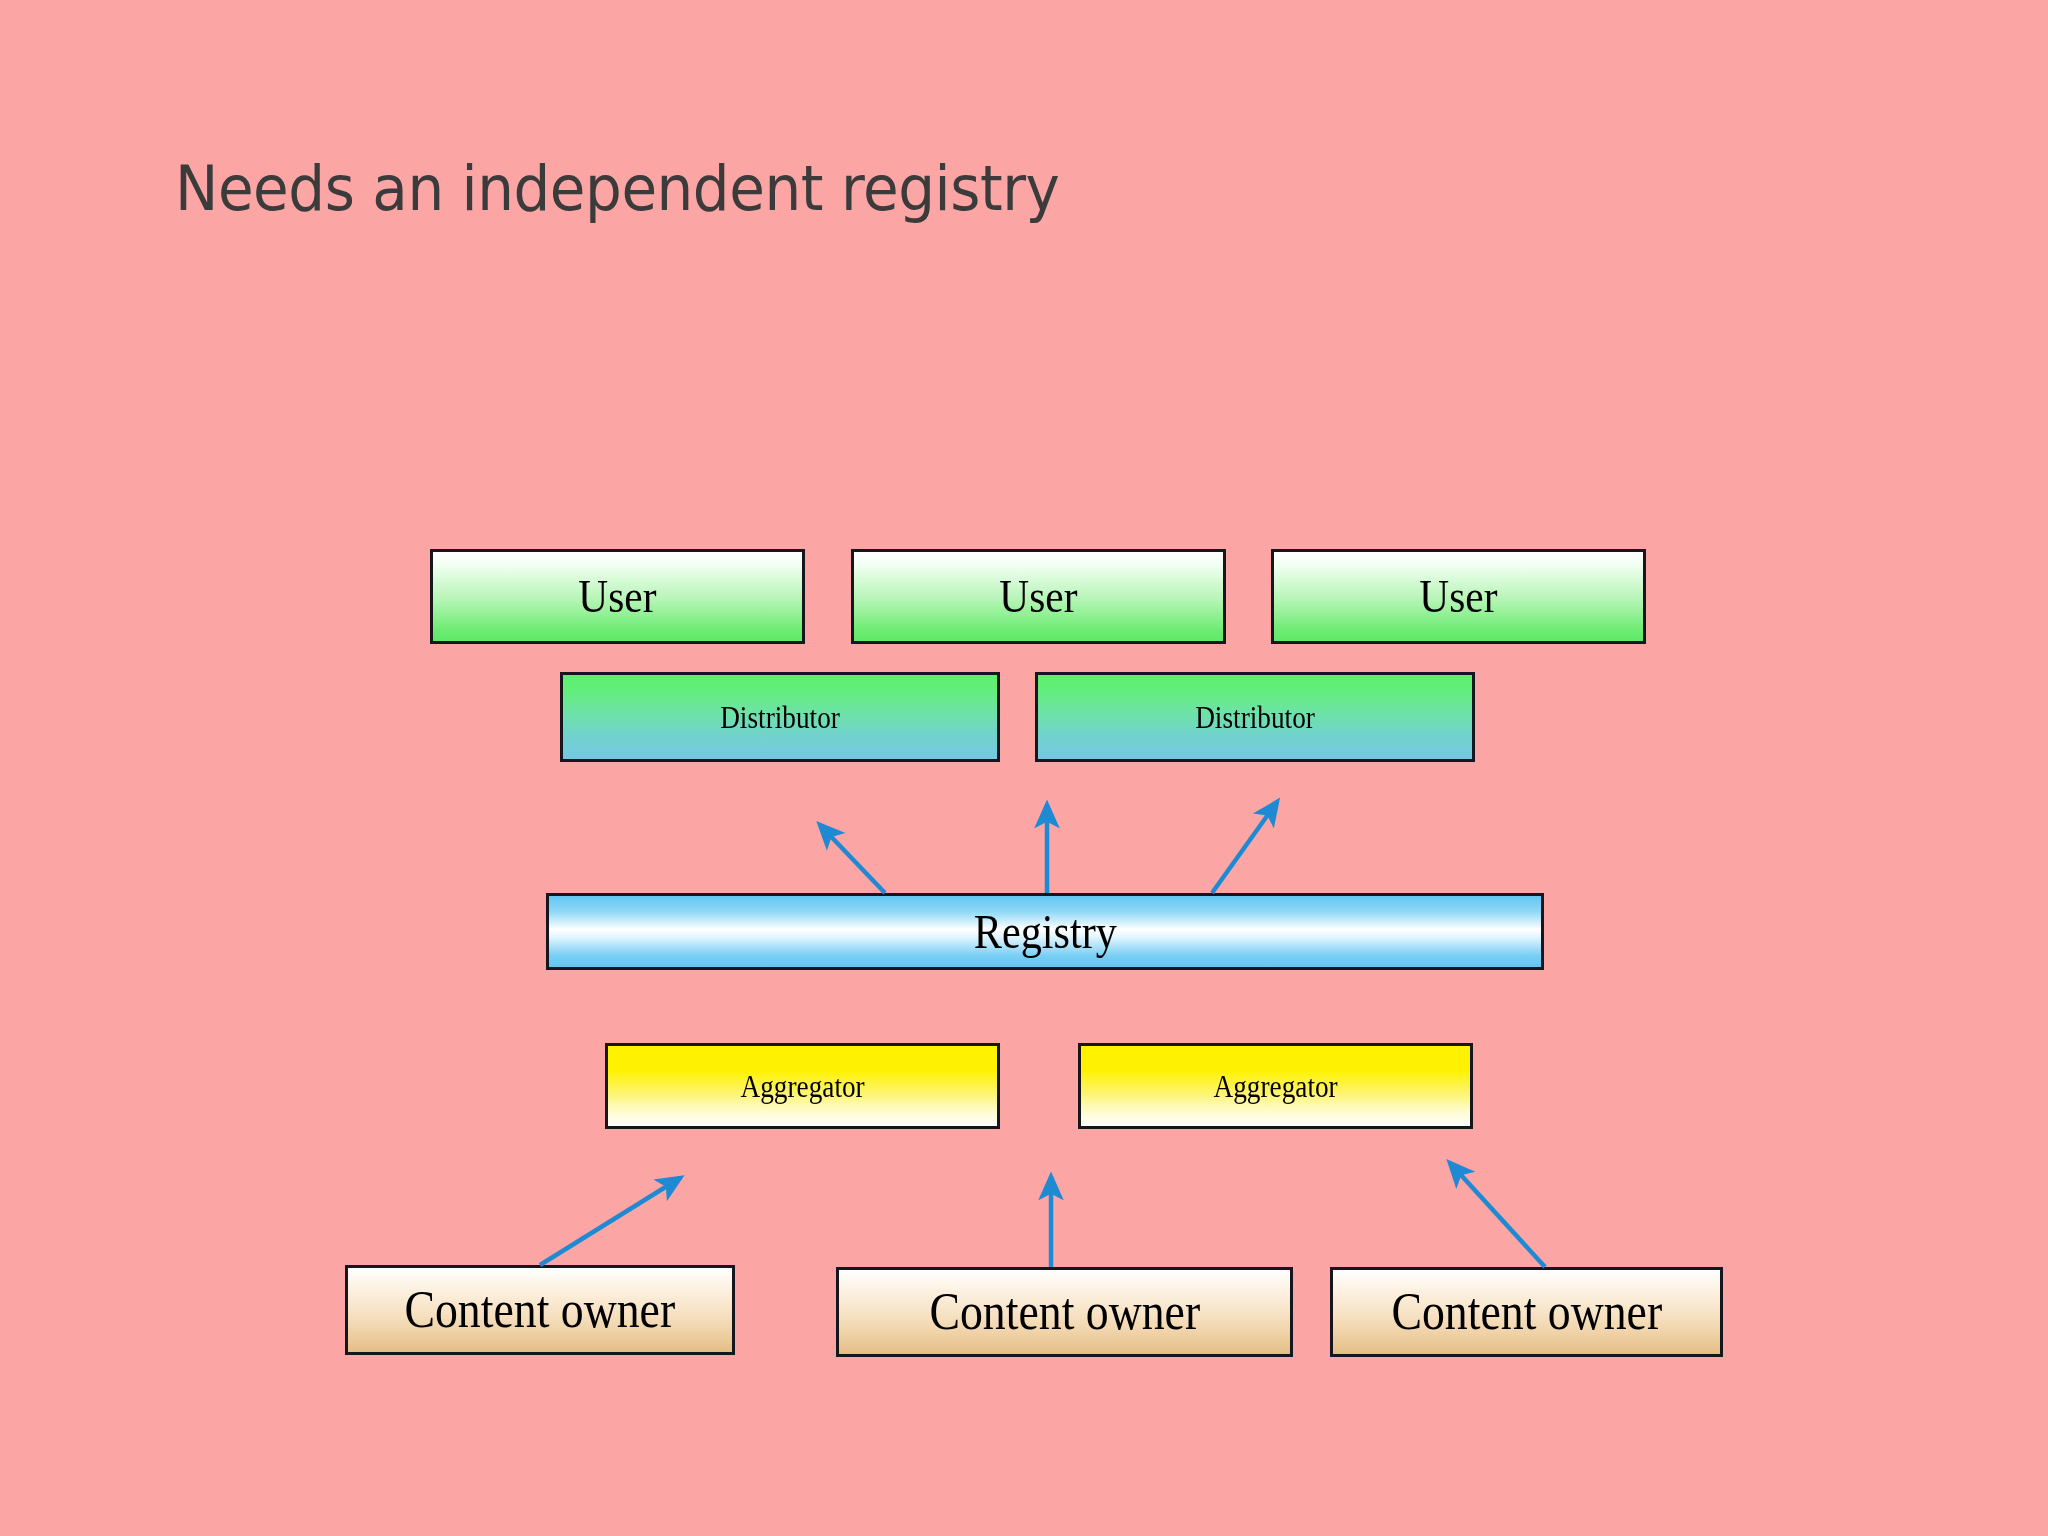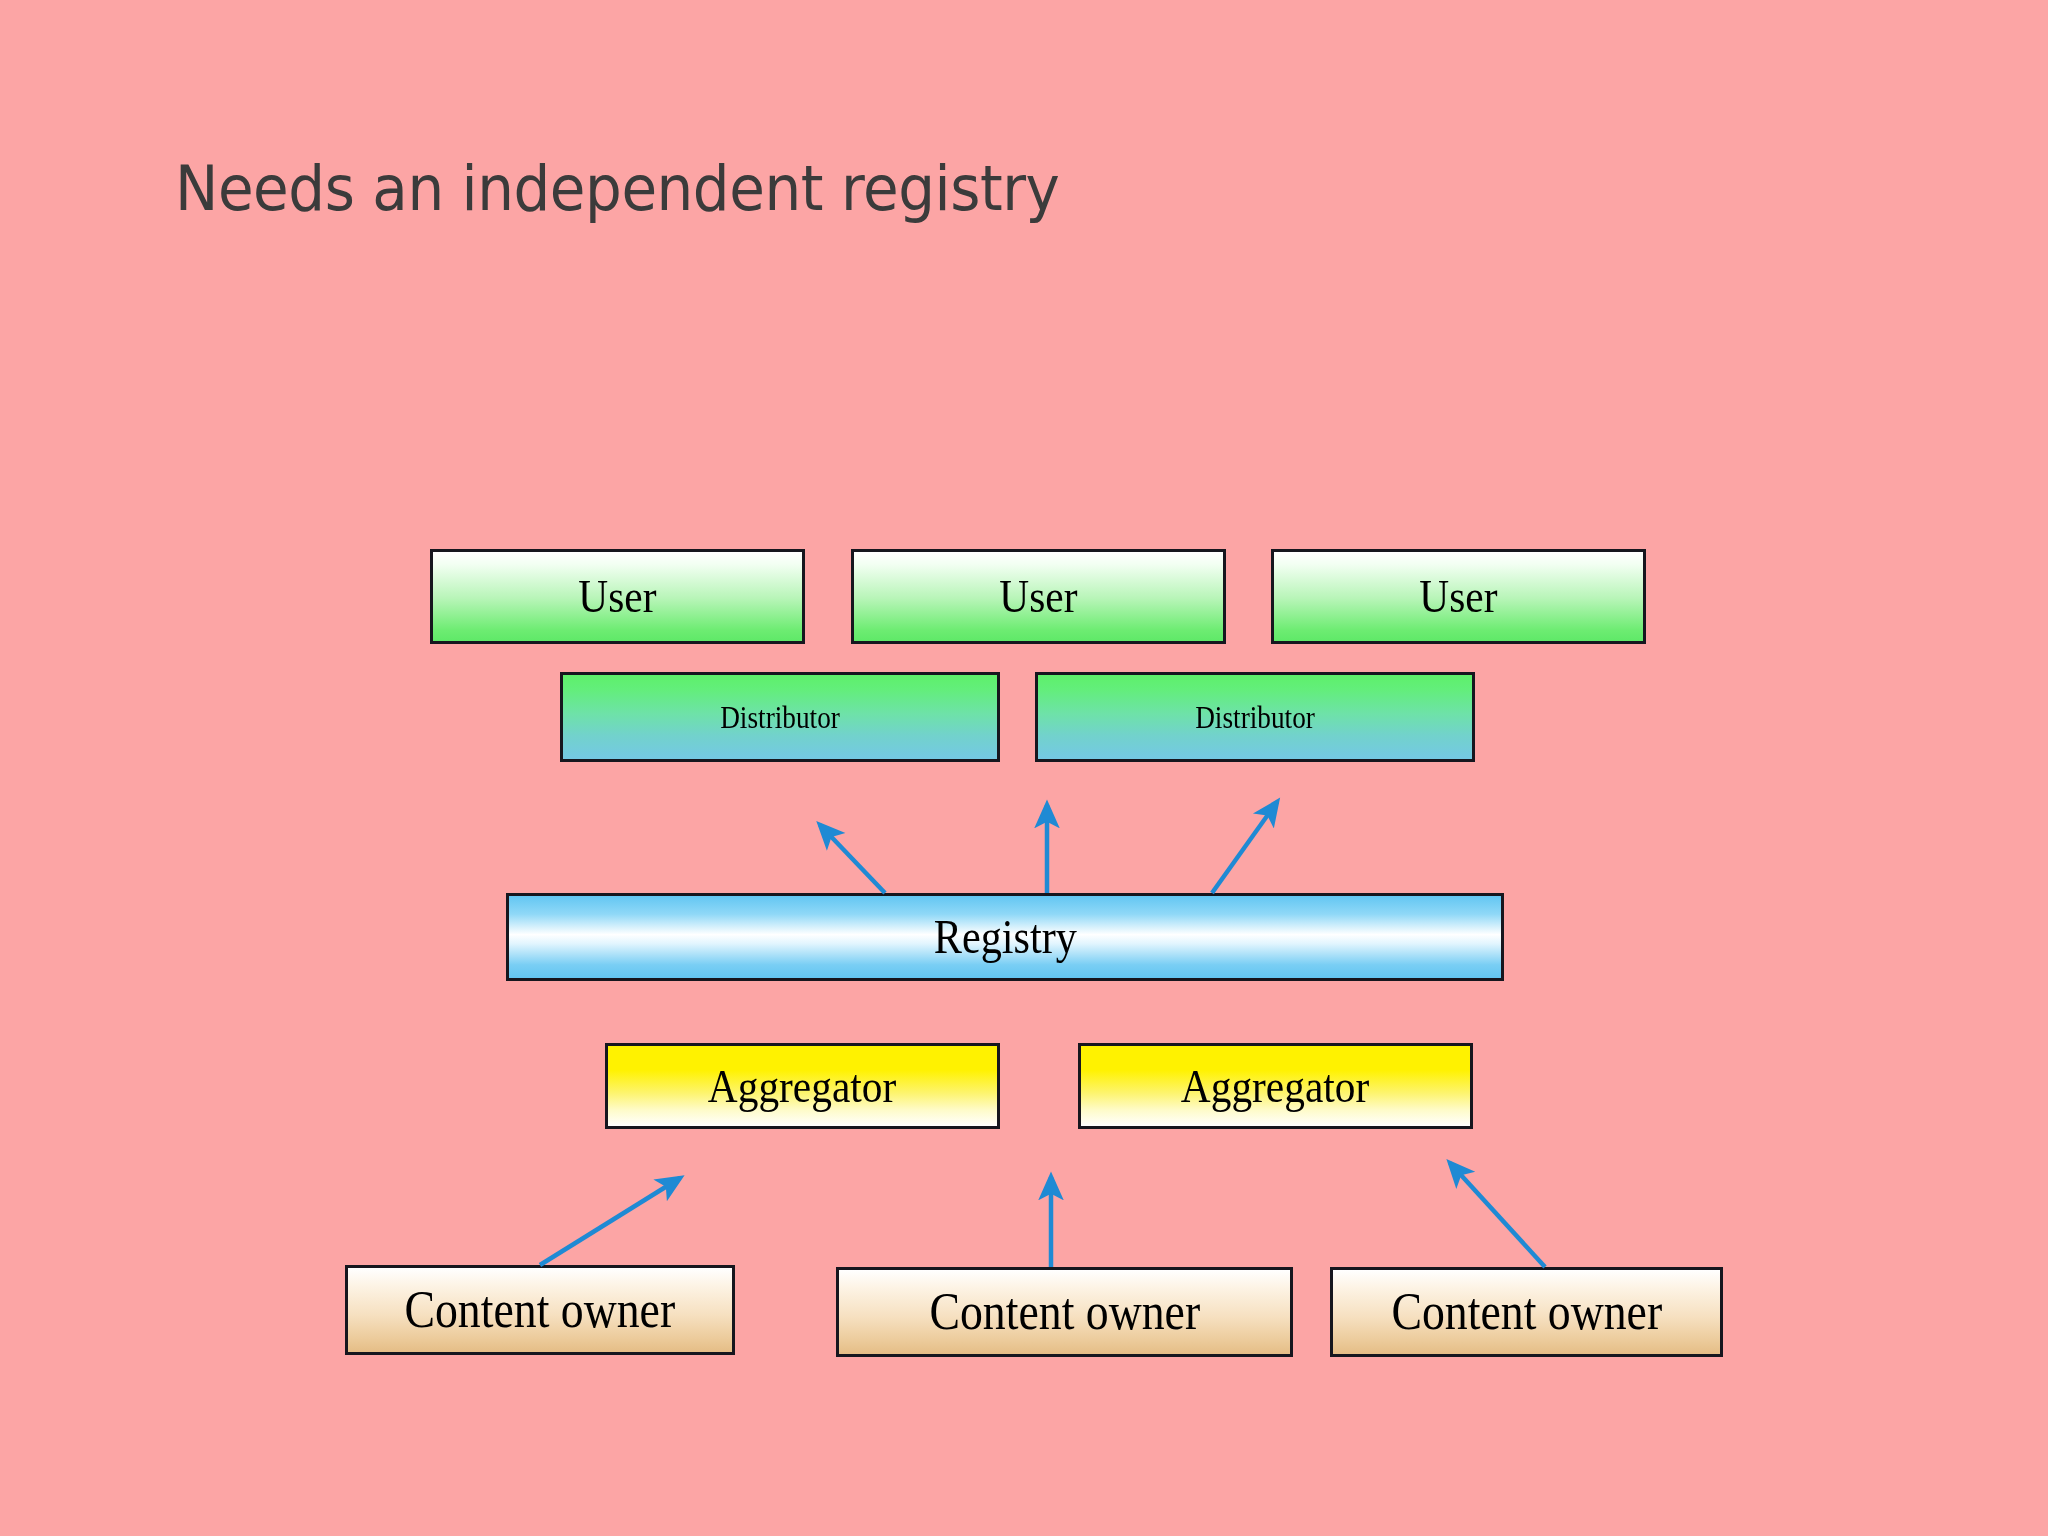--- a/index.html
+++ b/index.html
@@ -60,21 +60,21 @@
   .node-distributor {
     background: linear-gradient(to bottom, #5ef06a 0%, #63ee7c 18%, #6ee2a8 46%, #72d2cc 72%, #74c8e4 100%);
     font-size: 31px;
   }
   .node-registry {
     background: linear-gradient(to bottom, #63c6f2 0%, #8fd8f7 22%, #ffffff 47%, #e2f5fe 58%, #79cef4 84%, #63c6f2 100%);
     font-size: 48px;
   }
   .node-aggregator {
     background: linear-gradient(to bottom, #fff200 0%, #fff200 30%, #fdf46b 58%, #fefbc9 80%, #ffffff 100%);
-    font-size: 47px;
+    font-size: 31px;
     text-align: right;
   }
   .node-content-owner {
     background: linear-gradient(to bottom, #ffffff 0%, #fdf4e6 20%, #f6e0c0 56%, #eccb9b 84%, #e5bd86 100%);
     font-size: 52px;
   }
 
   #arrow-layer {
     position: absolute;
     left: 0;
@@ -104,21 +104,21 @@
   </div>
 
   <div class="node node-distributor" style="left:560px; top:672px; width:440px; height:90px;">
     <span class="label">Distributor</span>
   </div>
 
   <div class="node node-distributor" style="left:1035px; top:672px; width:440px; height:90px;">
     <span class="label">Distributor</span>
   </div>
 
-  <div class="node node-registry" style="left:506px; top:893px; width:998px; height:88px;">
+  <div class="node node-registry" style="left:546px; top:893px; width:998px; height:77px;">
     <span class="label">Registry</span>
   </div>
 
   <div class="node node-aggregator" style="left:605px; top:1043px; width:395px; height:86px;">
     <span class="label">Aggregator</span>
   </div>
 
   <div class="node node-aggregator" style="left:1078px; top:1043px; width:395px; height:86px;">
     <span class="label">Aggregator</span>
   </div>

